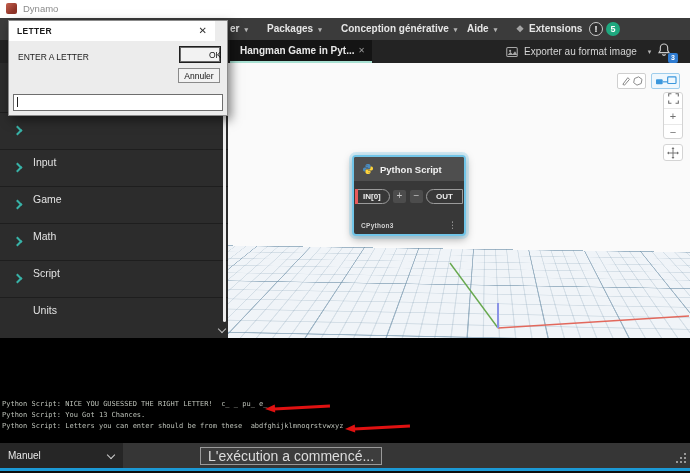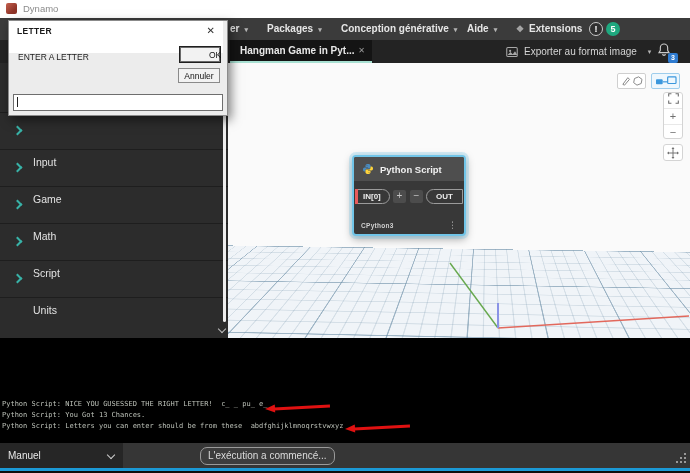--- a/index.html
+++ b/index.html
@@ -106,32 +106,32 @@
   .arrow2{left:354px;top:88px;width:56px;}
 
   
   .bottombar{position:absolute;left:0;top:443px;width:690px;height:25px;background:#363636;}
   .runmode{position:absolute;left:0;top:0;width:123px;height:25px;background:#262626;color:#e8e8e8;
       font-size:10px;line-height:25px;padding-left:8px;box-sizing:border-box;cursor:pointer;}
   .runmode-chev{position:absolute;right:9px;top:9px;width:5px;height:5px;border-right:1.5px solid #cfcfcf;
       border-bottom:1.5px solid #cfcfcf;transform:rotate(45deg);}
   .runbtn{position:absolute;left:130px;top:3px;width:64px;height:19px;background:#19a188;border-radius:2px;
       color:#dff1ec;font-size:10px;text-align:left;line-height:19px;cursor:pointer;margin-top:32px;}
-  .statuspill{position:absolute;left:200px;top:4px;height:16px;border:1px solid #9a9a9a;border-radius:7px;
-      background:#3d3d3d;color:#dcdcdc;font-size:10px;line-height:16px;padding:0 7px;white-space:nowrap;cursor:pointer;}
+  .statuspill{position:absolute;left:200px;top:4px;height:16px;border:1px solid #9a9a9a;border-radius:0;
+      background:#3d3d3d;color:#dcdcdc;font-size:14px;line-height:16px;padding:0 7px;white-space:nowrap;cursor:pointer;}
   .grip{position:absolute;right:4px;bottom:5px;width:2px;height:2px;background:#999;
       box-shadow:0 -4px #999,0 -8px #999,-4px 0 #999,-4px -4px #999,-8px 0 #999;}
 
   .taskline{position:absolute;left:0;top:468px;width:690px;height:3px;background:#1b99d5;}
   .belowline{position:absolute;left:0;top:471px;width:690px;height:2px;background:#0d0d0d;}
 
   
   .dialog{position:absolute;left:8px;top:20px;width:220px;height:96px;background:#ececec;
       border:1px solid #8b8b8b;box-shadow:3px 4px 10px rgba(0,0,0,.5);z-index:50;box-sizing:border-box;}
-  .dlg-titlebar{position:absolute;left:0;top:0;right:4px;height:32px;background:#ffffff;}
+  .dlg-titlebar{position:absolute;left:0;top:0;right:12px;height:20px;background:#ffffff;}
   .dlg-title{position:absolute;left:8px;top:5px;font-size:8.5px;font-weight:700;color:#1a1a1a;letter-spacing:.3px;}
   .dlg-close{position:absolute;right:8px;top:4px;font-size:10px;color:#333;cursor:pointer;}
   .dlg-prompt{position:absolute;left:9px;top:31px;font-size:8.5px;color:#1a1a1a;}
   .dlg-ok{position:absolute;right:7px;top:26px;width:40px;height:15px;background:#f2f2f2;
       border:1px solid #6a6a6a;box-shadow:0 0 0 1px #1f1f1f;font-size:8.5px;text-align:center;
       line-height:14px;color:#111;cursor:pointer;box-sizing:border-box;padding-left:28px;}
   .dlg-cancel{position:absolute;right:7px;top:47px;width:42px;height:15px;background:#f2f2f2;
       border:1px solid #8a8a8a;font-size:8.5px;text-align:center;line-height:14px;color:#111;
       cursor:pointer;box-sizing:border-box;}
   .dlg-input{position:absolute;left:4px;right:4px;bottom:4px;height:15px;background:#fff;

